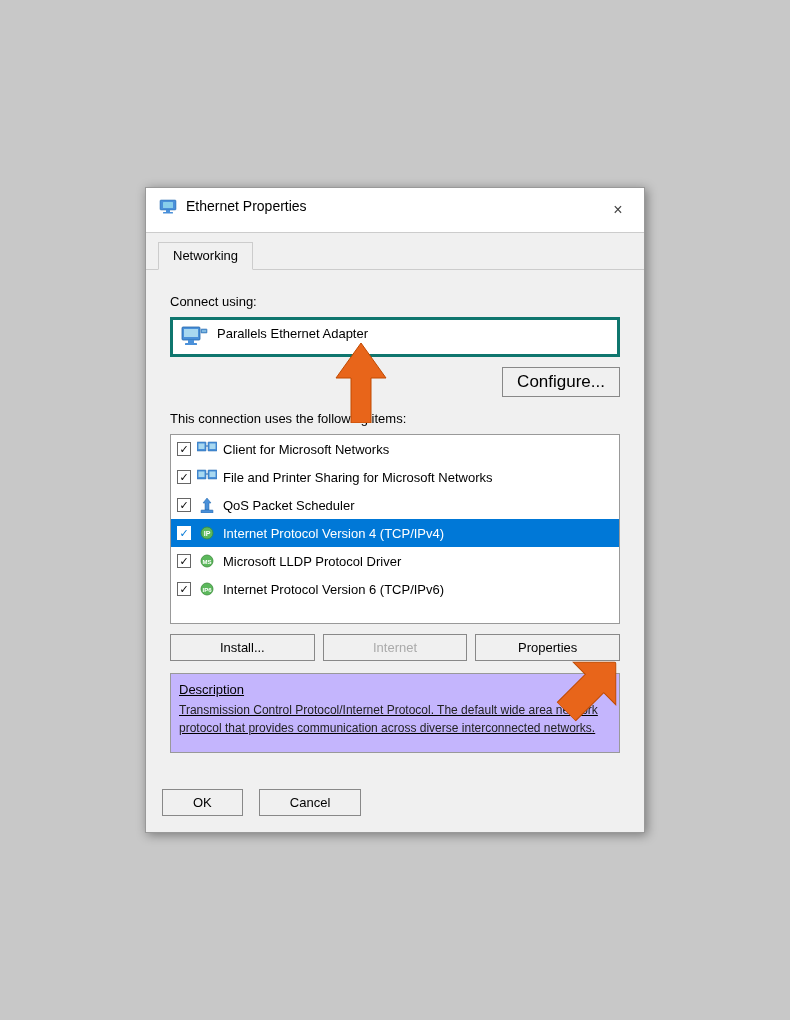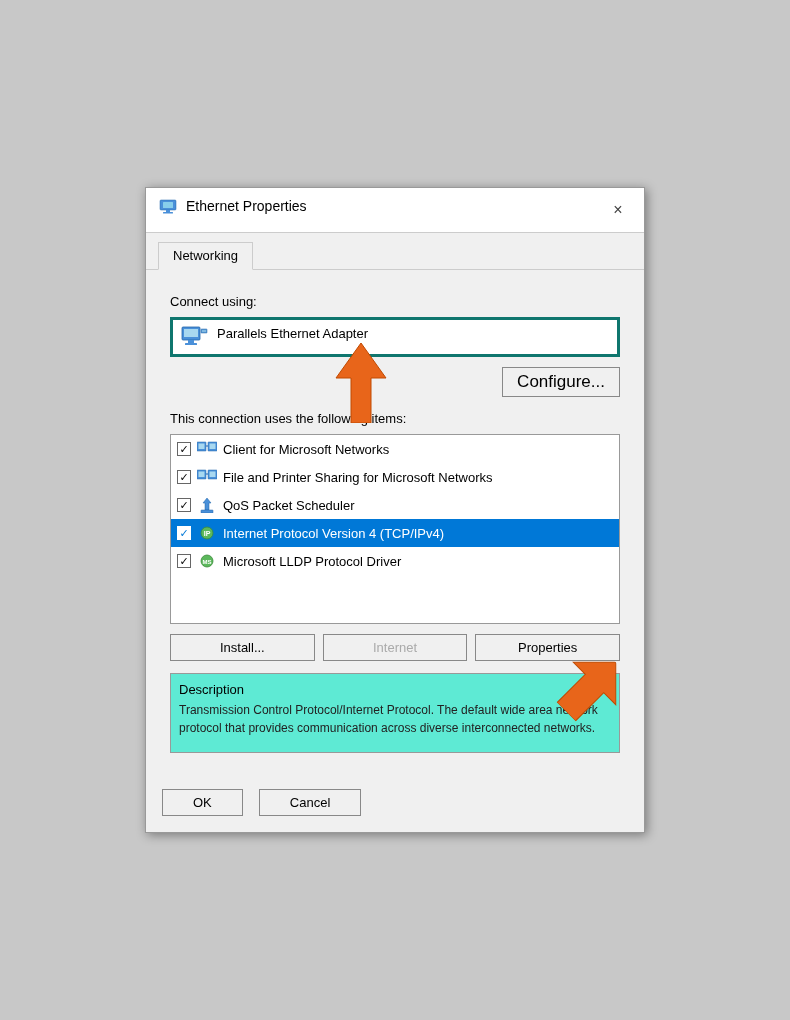--- a/index.html
+++ b/index.html
@@ -180,23 +180,24 @@
       color: #000;
     }
     .action-btn:disabled {
       color: #aaa;
       cursor: default;
       background: #f0f0f0;
     }
 
     .description-box {
       border: 1px solid #999;
-      background: #5eead4;
+      background: #c4b5fd;
       padding: 8px;
       min-height: 80px;
+      text-decoration: underline;
     }
 
     .description-title {
       font-size: 13px;
       font-weight: 500;
       margin-bottom: 4px;
     }
 
     .description-text {
       font-size: 12px;
@@ -330,20 +331,28 @@
         <span class="item-text">Internet Protocol Version 4 (TCP/IPv4)</span>
       </div>
       <div class="list-item">
         <div class="checkbox checked"></div>
         <svg width="20" height="16" viewBox="0 0 20 16">
           <circle cx="10" cy="8" r="6" fill="#5cb85c" stroke="#3a8a3a" stroke-width="0.8"></circle>
           <text x="10" y="11" text-anchor="middle" font-size="6" fill="white" font-weight="bold">MS</text>
         </svg>
         <span class="item-text">Microsoft LLDP Protocol Driver</span>
       </div>
+      <div class="list-item">
+        <div class="checkbox checked"></div>
+        <svg width="20" height="16" viewBox="0 0 20 16">
+          <circle cx="10" cy="8" r="6" fill="#5cb85c" stroke="#3a8a3a" stroke-width="0.8"></circle>
+          <text x="10" y="11" text-anchor="middle" font-size="6" fill="white" font-weight="bold">IP6</text>
+        </svg>
+        <span class="item-text">Internet Protocol Version 6 (TCP/IPv6)</span>
+      </div>
     </div>
 
     <div class="buttons-row">
       <button class="action-btn">Install...</button>
       <button class="action-btn" disabled="">Internet</button>
       <button class="action-btn">Properties</button>
     </div>
 
     <div class="description-box">
       <div class="description-title">Description</div>

